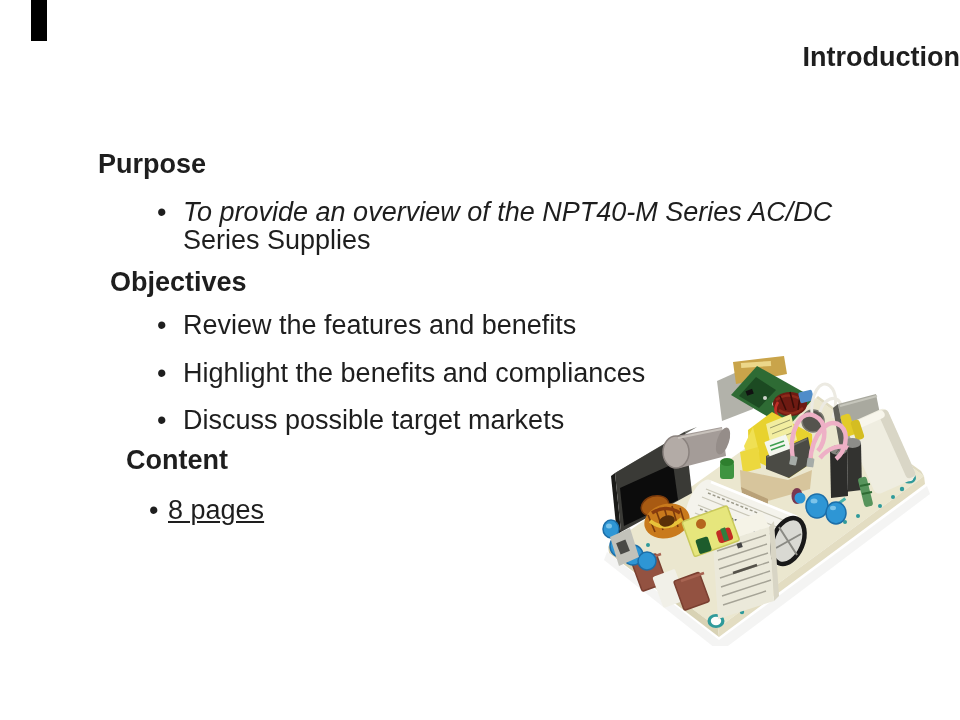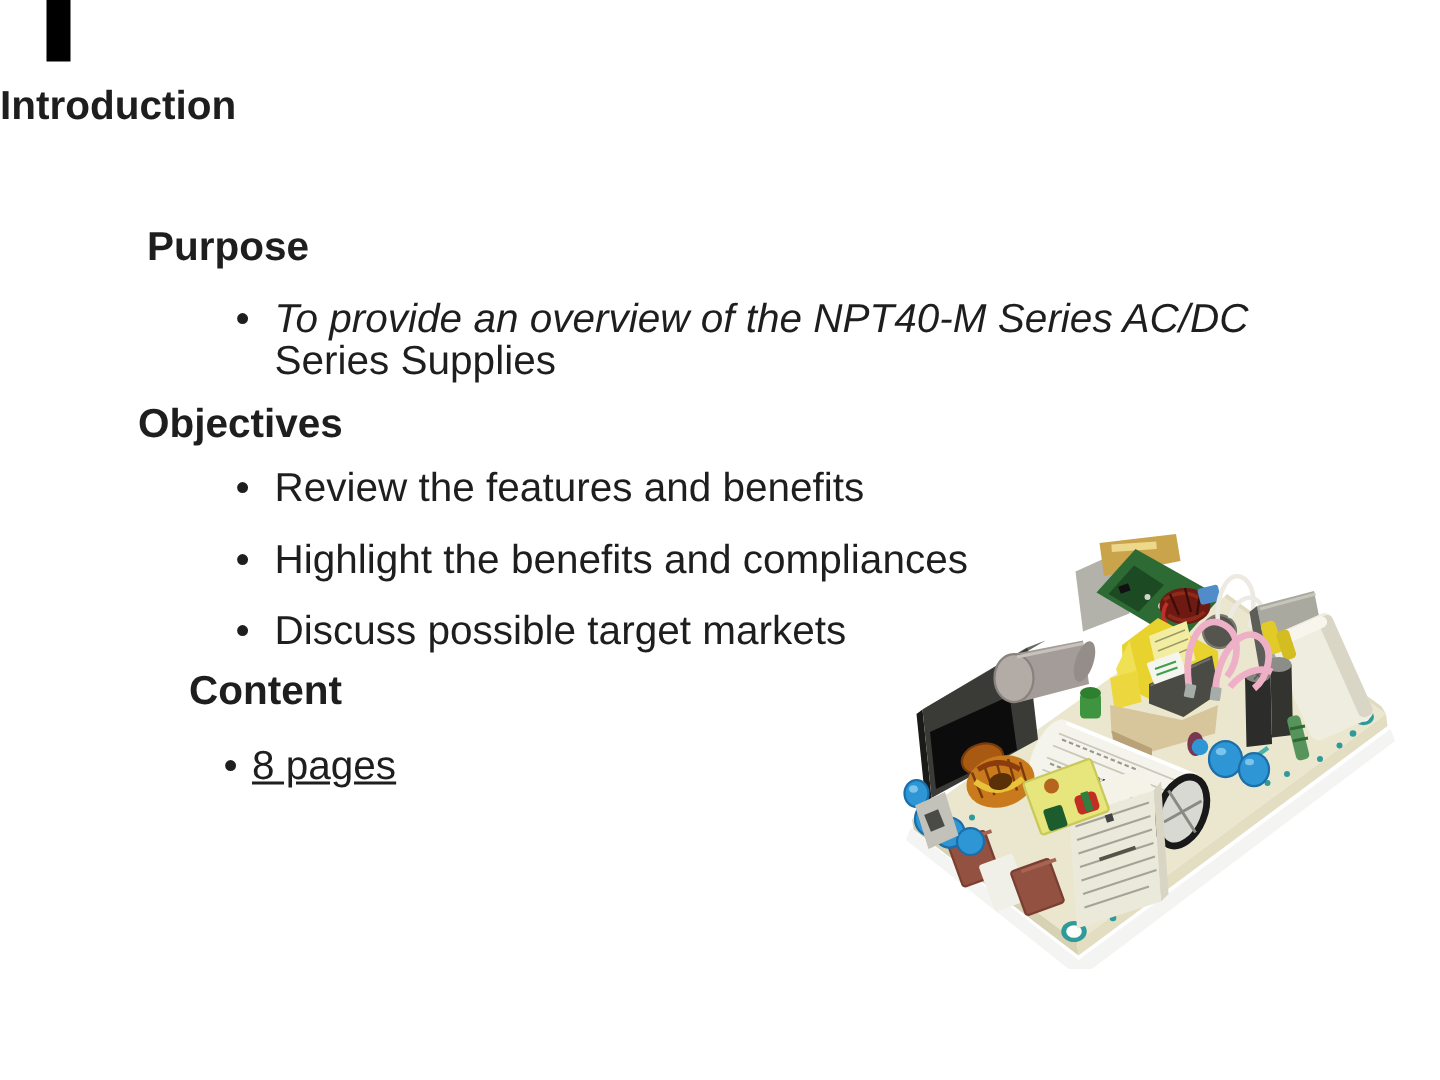--- a/index.html
+++ b/index.html
@@ -5,39 +5,39 @@
   html,body{margin:0;padding:0;}
   body{
     width:960px;height:720px;position:relative;overflow:hidden;
     background:#ffffff;
     font-family:"Liberation Sans", sans-serif;
     color:#1e1e1e;
   }
   .abs{position:absolute;}
   .txt{font-size:27px;line-height:29px;white-space:nowrap;}
   .bold{font-weight:bold;}
-  #slide-title{left:0;right:0;top:56px;text-align:left;}
+  #slide-title{left:0;right:0;top:43px;text-align:right;}
   .black-bar{left:31px;top:0;width:16px;height:41px;background:#000;}
   .dot{font-size:27px;line-height:29px;}
   #photo-wrap{left:595px;top:356px;width:350px;height:290px;}
   svg{display:block;}
 </style>
 </head>
 <body>
 
 <div class="abs black-bar"></div>
 
 <div id="slide-title" class="abs txt bold">Introduction</div>
 
 <div class="abs txt bold" style="left:98px;top:150px;">Purpose</div>
 <div class="abs dot" style="left:157px;top:198px;">•</div>
 <div class="abs txt" style="left:183px;top:198px;font-style:italic;">To provide an overview of the NPT40-M Series AC/DC</div>
 <div class="abs txt" style="left:183px;top:226px;">Series Supplies</div>
 
-<div class="abs txt bold" style="left:92px;top:268px;">Objectives</div>
+<div class="abs txt bold" style="left:110px;top:268px;">Objectives</div>
 <div class="abs dot" style="left:157px;top:311px;">•</div>
 <div class="abs txt" style="left:183px;top:311px;">Review the features and benefits</div>
 <div class="abs dot" style="left:157px;top:359px;">•</div>
 <div class="abs txt" style="left:183px;top:359px;">Highlight the benefits and compliances</div>
 <div class="abs dot" style="left:157px;top:406px;">•</div>
 <div class="abs txt" style="left:183px;top:406px;">Discuss possible target markets</div>
 
 <div class="abs txt bold" style="left:98px;top:446px;margin-left:28px;">Content</div>
 <div class="abs dot" style="left:149px;top:496px;">•</div>
 <div class="abs txt" style="left:168px;top:496px;text-decoration:underline;">8 pages</div>

